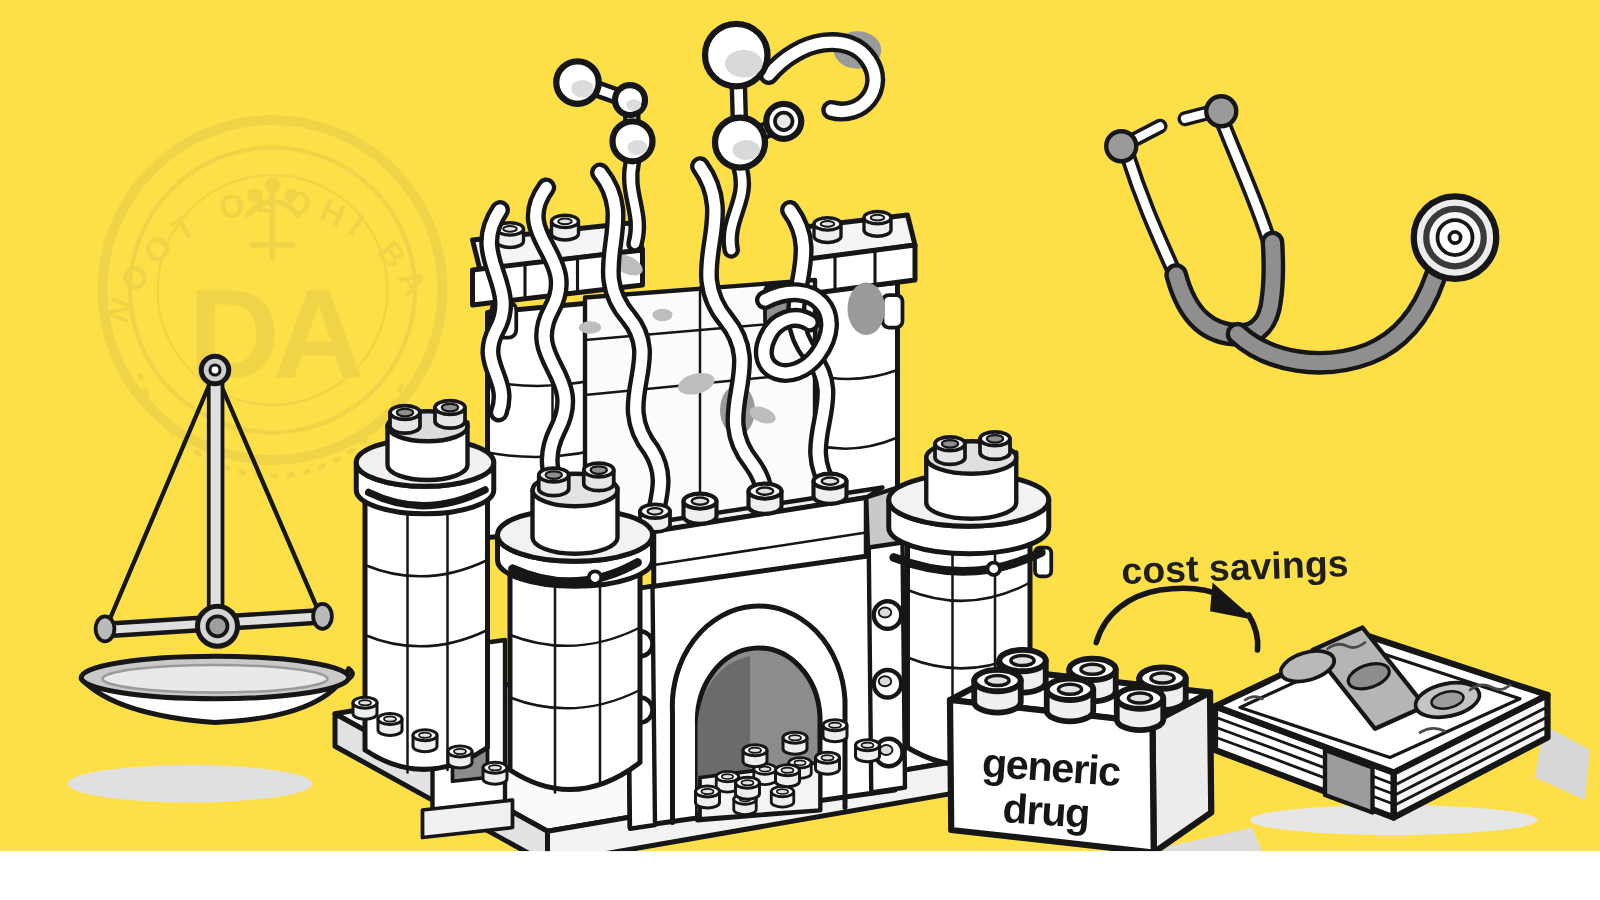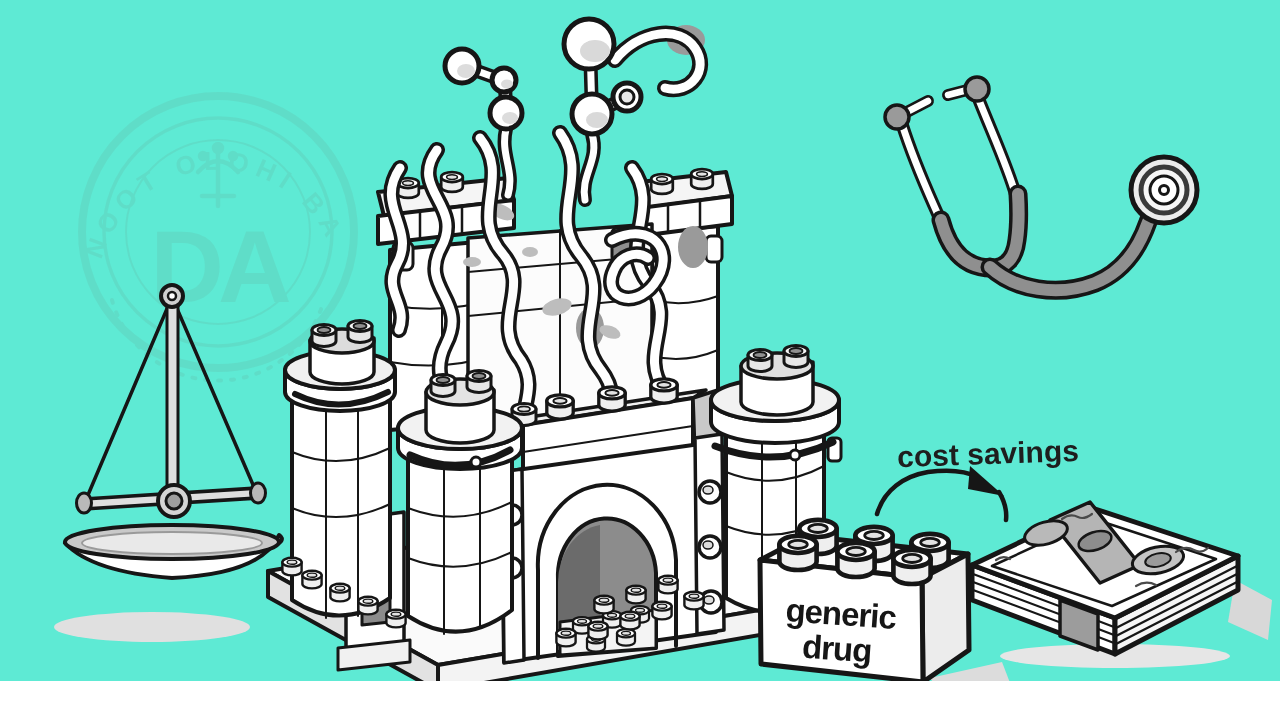--- a/index.html
+++ b/index.html
@@ -1,16 +1,16 @@
 <!DOCTYPE html>
 <html><head>
 <meta charset="utf-8">
 <style>
   html,body{margin:0;padding:0;background:#ffffff;}
-  .stage{position:relative;width:1280px;height:681px;background:#5eead4;overflow:hidden;
+  .stage{position:relative;width:1280px;height:681px;background:#fde047;overflow:hidden;
          font-family:"Liberation Sans", sans-serif;}
   svg{display:block;}
   svg *{stroke-linejoin:round;stroke-linecap:round;}
   text{font-family:"Liberation Sans", sans-serif;}
 </style>
 </head>
 <body>
 
 <div class="stage">
 <svg width="1280" height="720" viewBox="0 0 1280 720">

